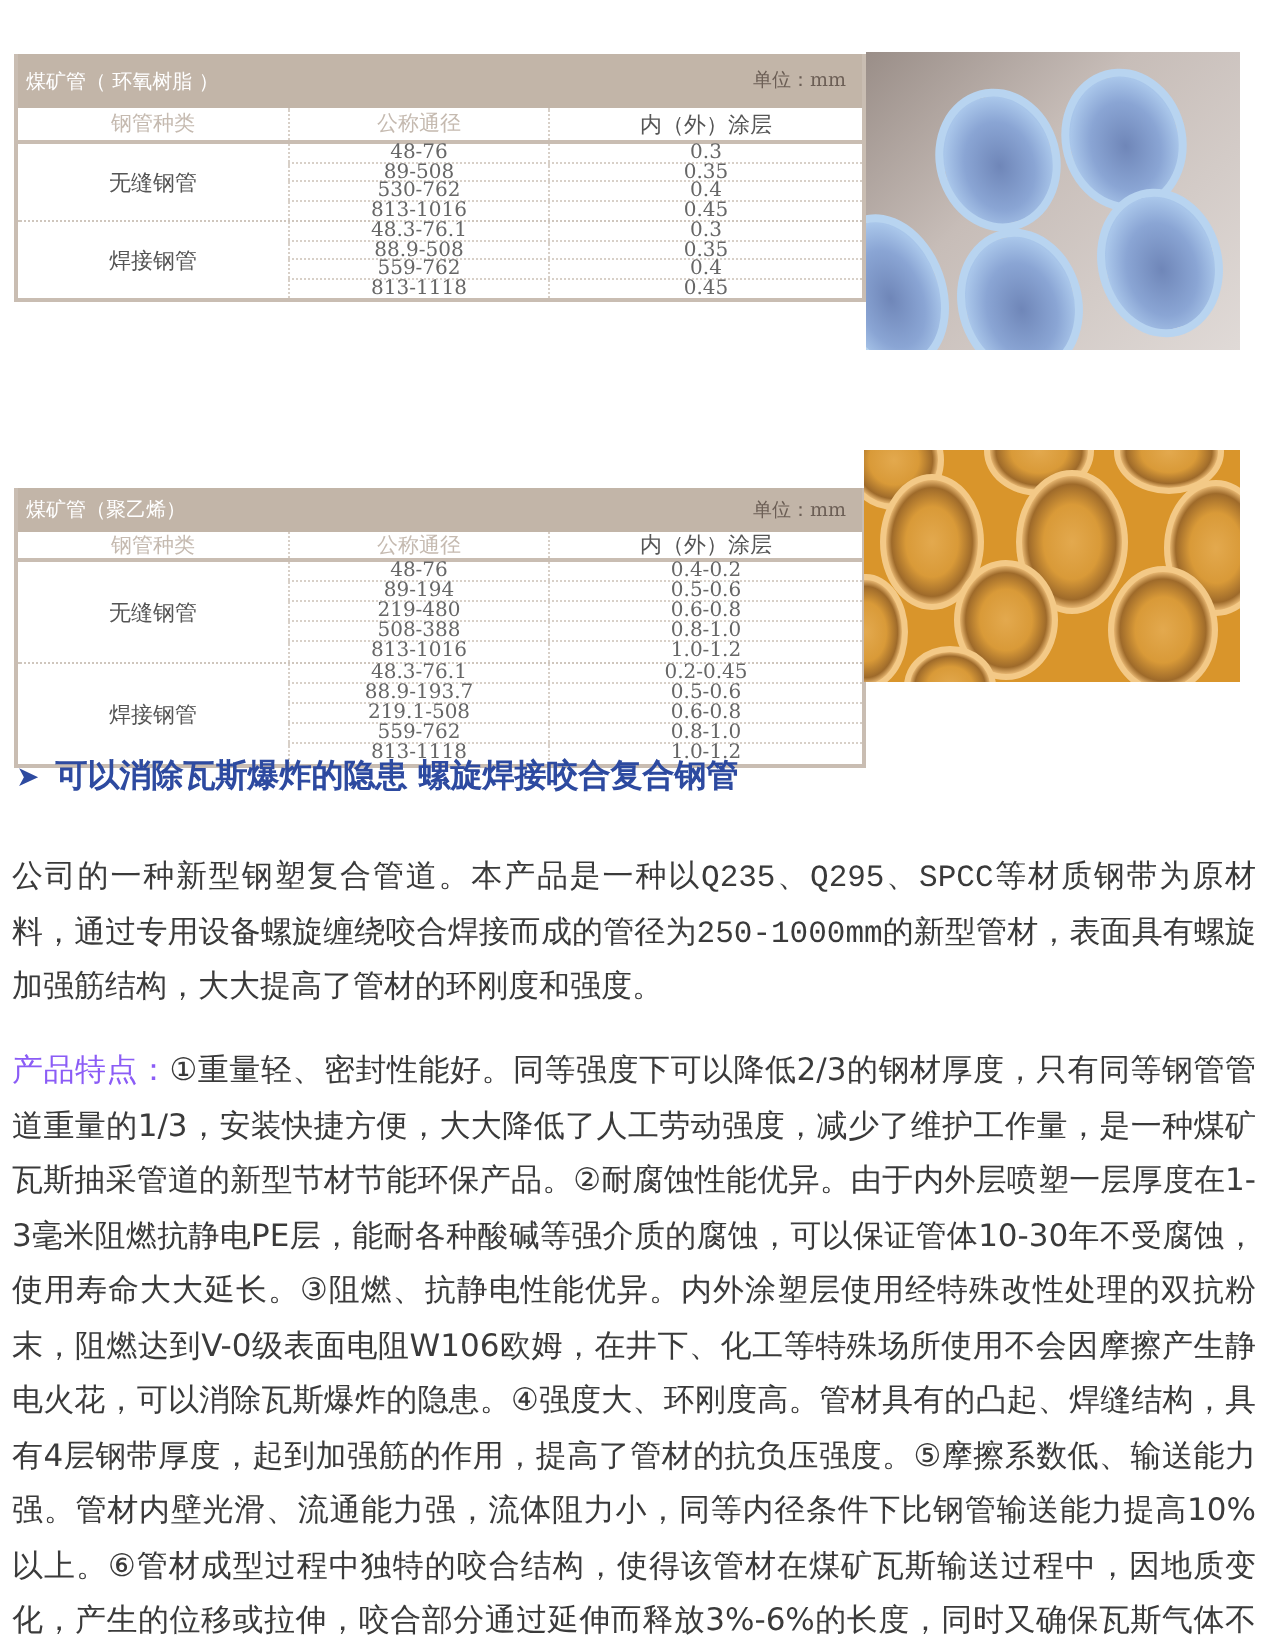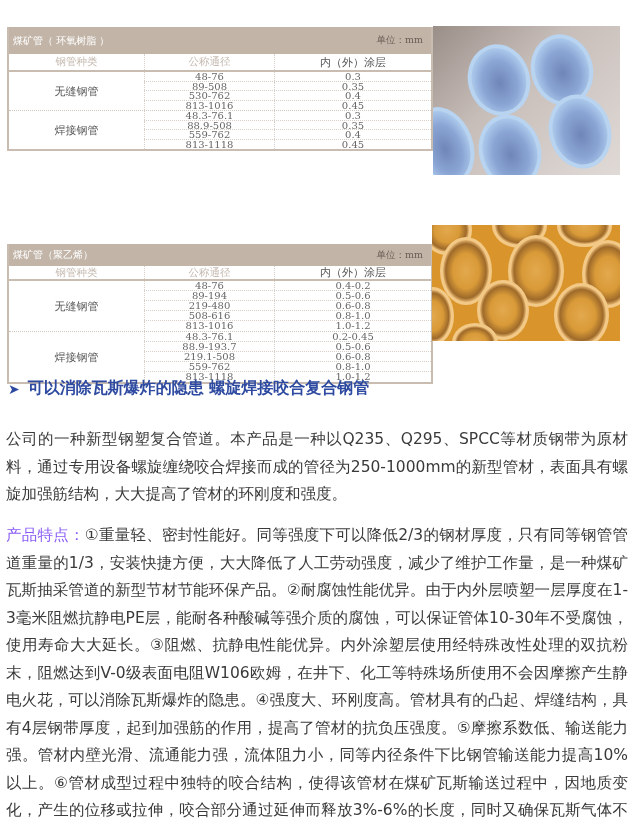--- a/index.html
+++ b/index.html
@@ -59,21 +59,21 @@
     font-size: 16px; font-weight: bold; color: #2d4aa0;
     display: flex; align-items: center; gap: 8px;
   }
   .heading .arrow { color: #2d4aa0; font-size: 14px; }
 
   .para {
     position: absolute; left: 6px; width: 622px;
     font-size: 15.5px; line-height: 27.5px; color: #3a3a3a;
     text-align: justify;
   }
-  #para-1 { top: 426px; }
+  #para-1 { top: 426px; font-family: Liberation Mono, monospace; }
   #para-2 { top: 522px; }
   .para b { color: #8b5cf6; font-weight: normal; }
 </style>
 </head>
 <body>
 
 <div class="spec-table" id="table-1">
   <div class="tbl-head">
     <span>煤矿管（ 环氧树脂 ）</span>
     <span class="unit">单位：mm</span>
@@ -154,21 +154,21 @@
         </div>
       <div class="row">
           <div class="dia">89-194</div>
           <div class="coat">0.5-0.6</div>
         </div>
       <div class="row">
           <div class="dia">219-480</div>
           <div class="coat">0.6-0.8</div>
         </div>
       <div class="row">
-          <div class="dia">508-616</div>
+          <div class="dia">508-388</div>
           <div class="coat">0.8-1.0</div>
         </div>
       <div class="row">
           <div class="dia">813-1016</div>
           <div class="coat">1.0-1.2</div>
         </div>
     </div>
   </div>
   <div class="group">
     <div class="type">焊接钢管</div>

